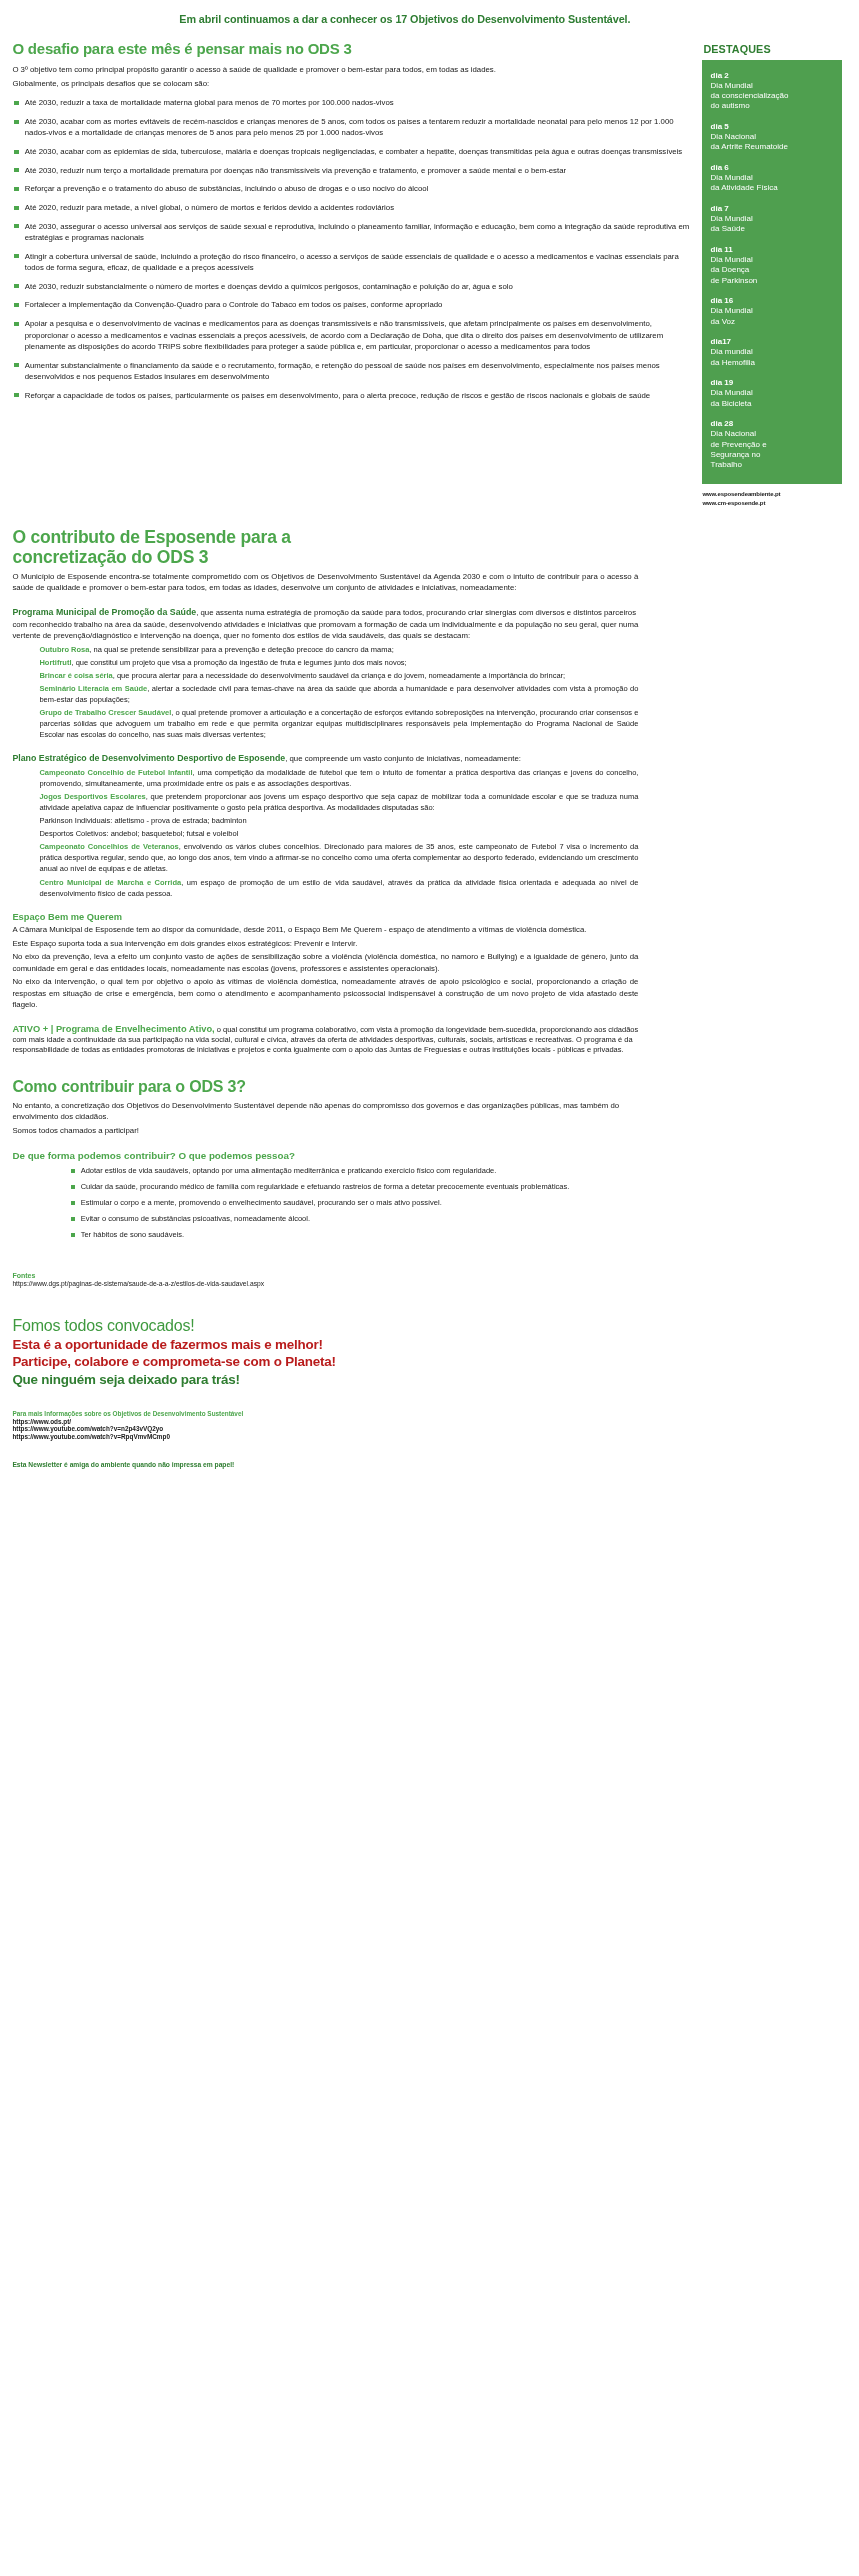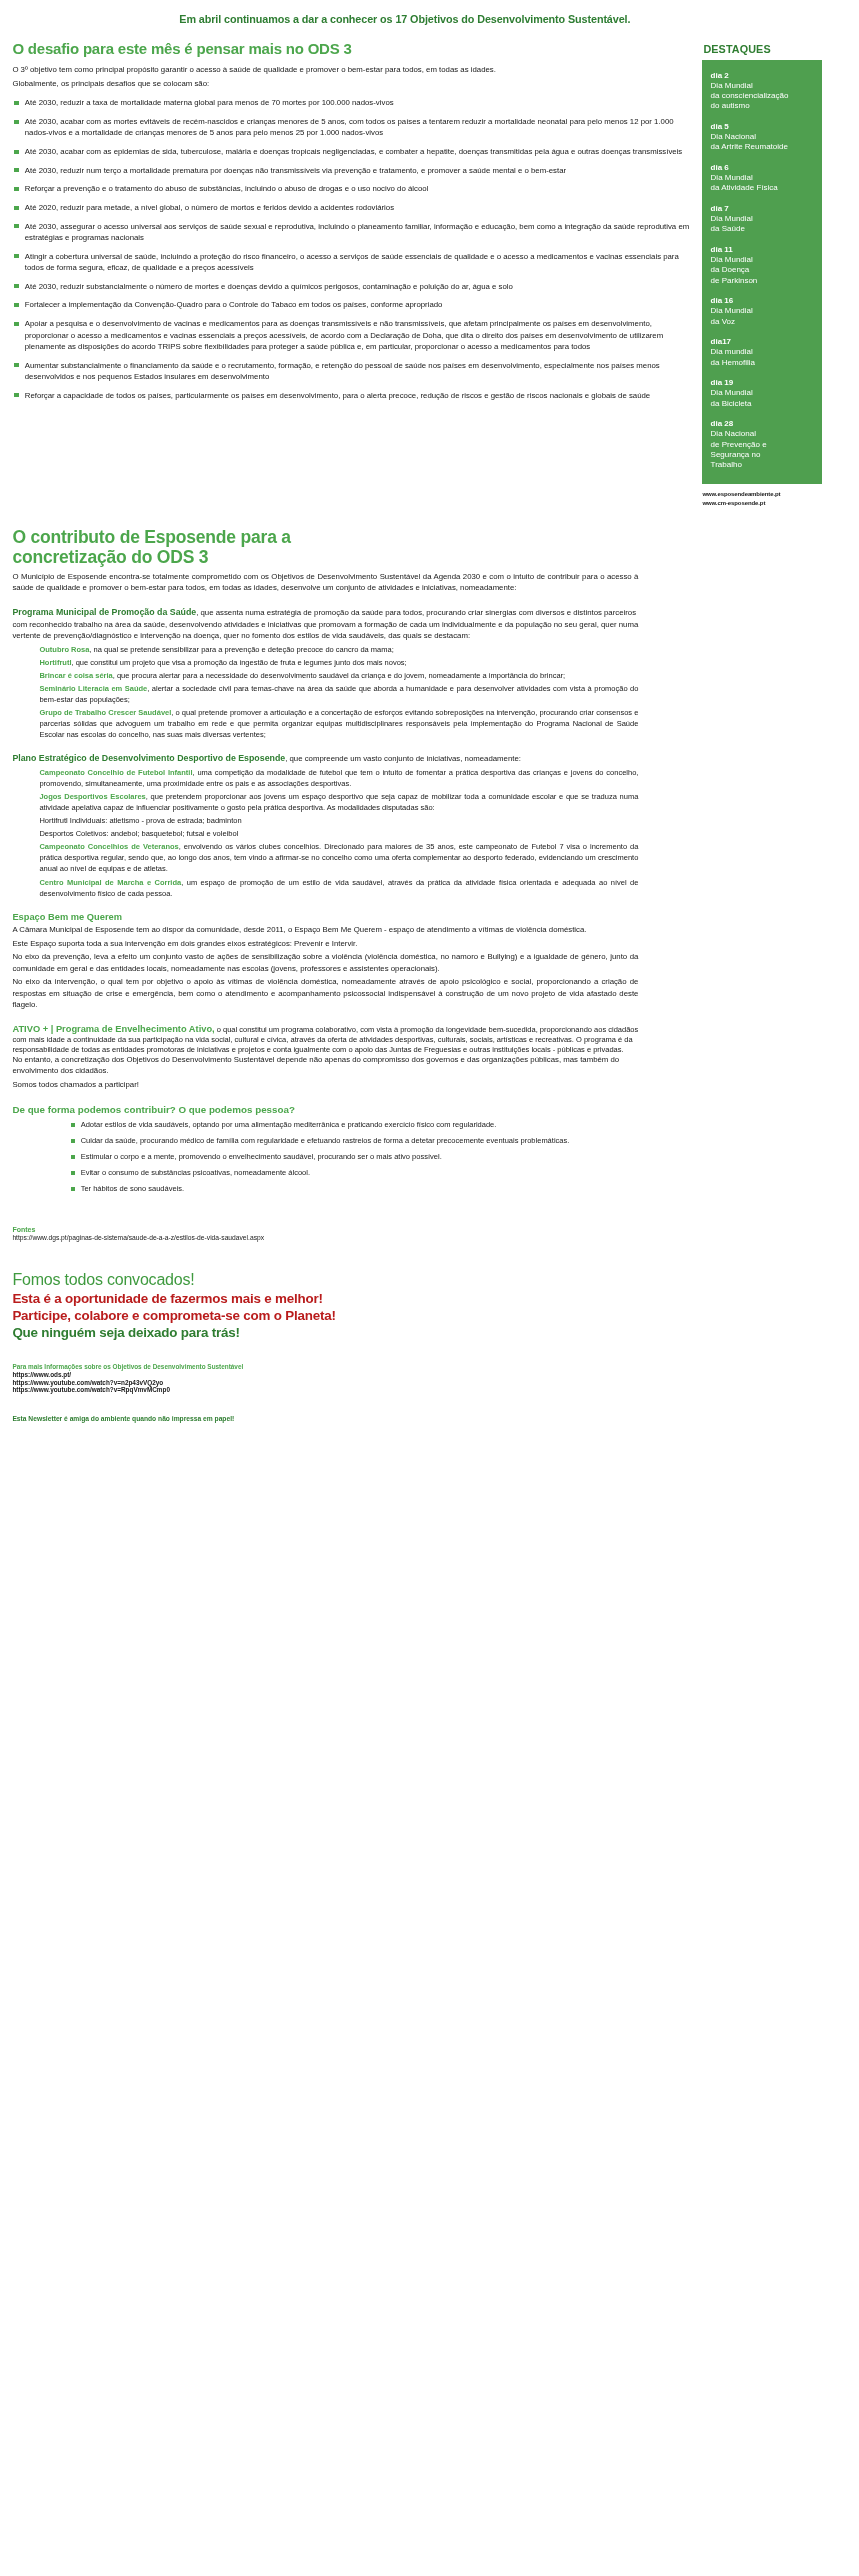--- a/index.html
+++ b/index.html
@@ -110,21 +110,21 @@
     font-size: 10.8px;
     font-weight: bold;
     letter-spacing: 0.1px;
     margin: 0 0 5.2px 1px;
   }
   .side-box {
     background: #4f9f4f;
     color: #ffffff;
     padding: 10.3px 8.2px 13.4px 8.2px;
     box-sizing: border-box;
-    width: 120px;
+    width: 140px;
   }
   .side-entry { margin-bottom: 10.3px; }
   .side-entry:last-child { margin-bottom: 0; }
   .side-day {
     font-size: 8px;
     line-height: 1.28;
     font-weight: normal;
   }
   .side-day b { font-weight: bold; }
   .side-desc {
@@ -384,21 +384,21 @@
             <p class="body justify"><span class="lead-green">Outubro Rosa</span><span>, na qual se pretende sensibilizar para a prevenção e deteção precoce do cancro da mama;</span></p>
             <p class="body justify"><span class="lead-green">Hortifrutl</span><span>, que constitui um projeto que visa a promoção da ingestão de fruta e legumes junto dos mais novos;</span></p>
             <p class="body justify"><span class="lead-green">Brincar é coisa séria</span><span>, que procura alertar para a necessidade do desenvolvimento saudável da criança e do jovem, nomeadamente a importância do brincar;</span></p>
             <p class="body justify"><span class="lead-green">Seminário Literacia em Saúde</span><span>, alertar a sociedade civil para temas-chave na área da saúde que aborda a humanidade e para desenvolver atividades com vista à promoção do bem-estar das populações;</span></p>
             <p class="body justify"><span class="lead-green">Grupo de Trabalho Crescer Saudável</span><span>, o qual pretende promover a articulação e a concertação de esforços evitando sobreposições na intervenção, procurando criar consensos e parcerias sólidas que advoguem um trabalho em rede e que permita organizar equipas multidisciplinares responsáveis pela implementação do Programa Nacional de Saúde Escolar nas escolas do concelho, nas suas mais diversas vertentes;</span></p>
           </div>
           <h2 class="prog-head"><span>Plano Estratégico de Desenvolvimento Desportivo de Esposende</span><span class="rest">, que compreende um vasto conjunto de iniciativas, nomeadamente:</span></h2>
           <div class="indent">
             <p class="body justify"><span class="lead-green">Campeonato Concelhio de Futebol Infantil</span><span>, uma competição da modalidade de futebol que tem o intuito de fomentar a prática desportiva das crianças e jovens do concelho, promovendo, simultaneamente, uma proximidade entre os pais e as associações desportivas.</span></p>
             <p class="body justify"><span class="lead-green">Jogos Desportivos Escolares</span><span>, que pretendem proporcionar aos jovens um espaço desportivo que seja capaz de mobilizar toda a comunidade escolar e que se traduza numa atividade apelativa capaz de influenciar positivamente o gosto pela prática desportiva. As modalidades disputadas são:</span></p>
-            <p class="body justify"><span>Hortifrutl Individuais: atletismo - prova de estrada; badminton</span></p>
+            <p class="body justify"><span>Parkinson Individuais: atletismo - prova de estrada; badminton</span></p>
             <p class="body justify"><span>Desportos Coletivos: andebol; basquetebol; futsal e voleibol</span></p>
             <p class="body justify"><span class="lead-green">Campeonato Concelhios de Veteranos</span><span>, envolvendo os vários clubes concelhios. Direcionado para maiores de 35 anos, este campeonato de Futebol 7 visa o incremento da prática desportiva regular, sendo que, ao longo dos anos, tem vindo a afirmar-se no concelho como uma oferta complementar ao desporto federado, evidenciando um crescimento anual ao nível de equipas e de atletas.</span></p>
             <p class="body justify"><span class="lead-green">Centro Municipal de Marcha e Corrida</span><span>, um espaço de promoção de um estilo de vida saudável, através da prática da atividade física orientada e adequada ao nível de desenvolvimento físico de cada pessoa.</span></p>
           </div>
         </div>
 
       <h3 class="mini">Espaço Bem me Querem</h3>
       <div id="espaco-paras">
           <p class="body justify">A Câmara Municipal de Esposende tem ao dispor da comunidade, desde 2011, o Espaço Bem Me Querem - espaço de atendimento a vítimas de violência doméstica.</p>
           <p class="body justify">Este Espaço suporta toda a sua intervenção em dois grandes eixos estratégicos: Prevenir e Intervir.</p>
@@ -407,20 +407,21 @@
         </div>
 
       <h3 class="mini" style="margin-bottom:0">
         <span>ATIVO + | Programa de Envelhecimento Ativo,</span><span class="rest" style="color:#181818;font-weight:normal;font-size:7.5px"> o qual constitui um programa colaborativo, com vista à promoção da longevidade bem-sucedida, proporcionando aos cidadãos com mais idade a continuidade da sua participação na vida social, cultural e cívica, através da oferta de atividades desportivas, culturais, sociais, artísticas e recreativas. O programa é da responsabilidade de todas as entidades promotoras de iniciativas e projetos e conta igualmente com o apoio das Juntas de Freguesias e outras instituições locais - públicas e privadas.</span>
       </h3>
     </div>
   </div>
 
   <div class="full">
     <div class="content-narrow">
+      <h1 class="big-q">Como contribuir para o ODS 3?</h1>
       <p class="body">No entanto, a concretização dos Objetivos do Desenvolvimento Sustentável depende não apenas do compromisso dos governos e das organizações públicas, mas também do envolvimento dos cidadãos.</p>
       <p class="body">Somos todos chamados a participar!</p>
 
       <h2 class="sub-q">De que forma podemos contribuir? O que podemos pessoa?</h2>
       <ul class="tips" id="tips-list">
           <li>Adotar estilos de vida saudáveis, optando por uma alimentação mediterrânica e praticando exercício físico com regularidade.</li>
           <li>Cuidar da saúde, procurando médico de família com regularidade e efetuando rastreios de forma a detetar precocemente eventuais problemáticas.</li>
           <li>Estimular o corpo e a mente, promovendo o envelhecimento saudável, procurando ser o mais ativo possível.</li>
           <li>Evitar o consumo de substâncias psicoativas, nomeadamente álcool.</li>
           <li>Ter hábitos de sono saudáveis.</li>

